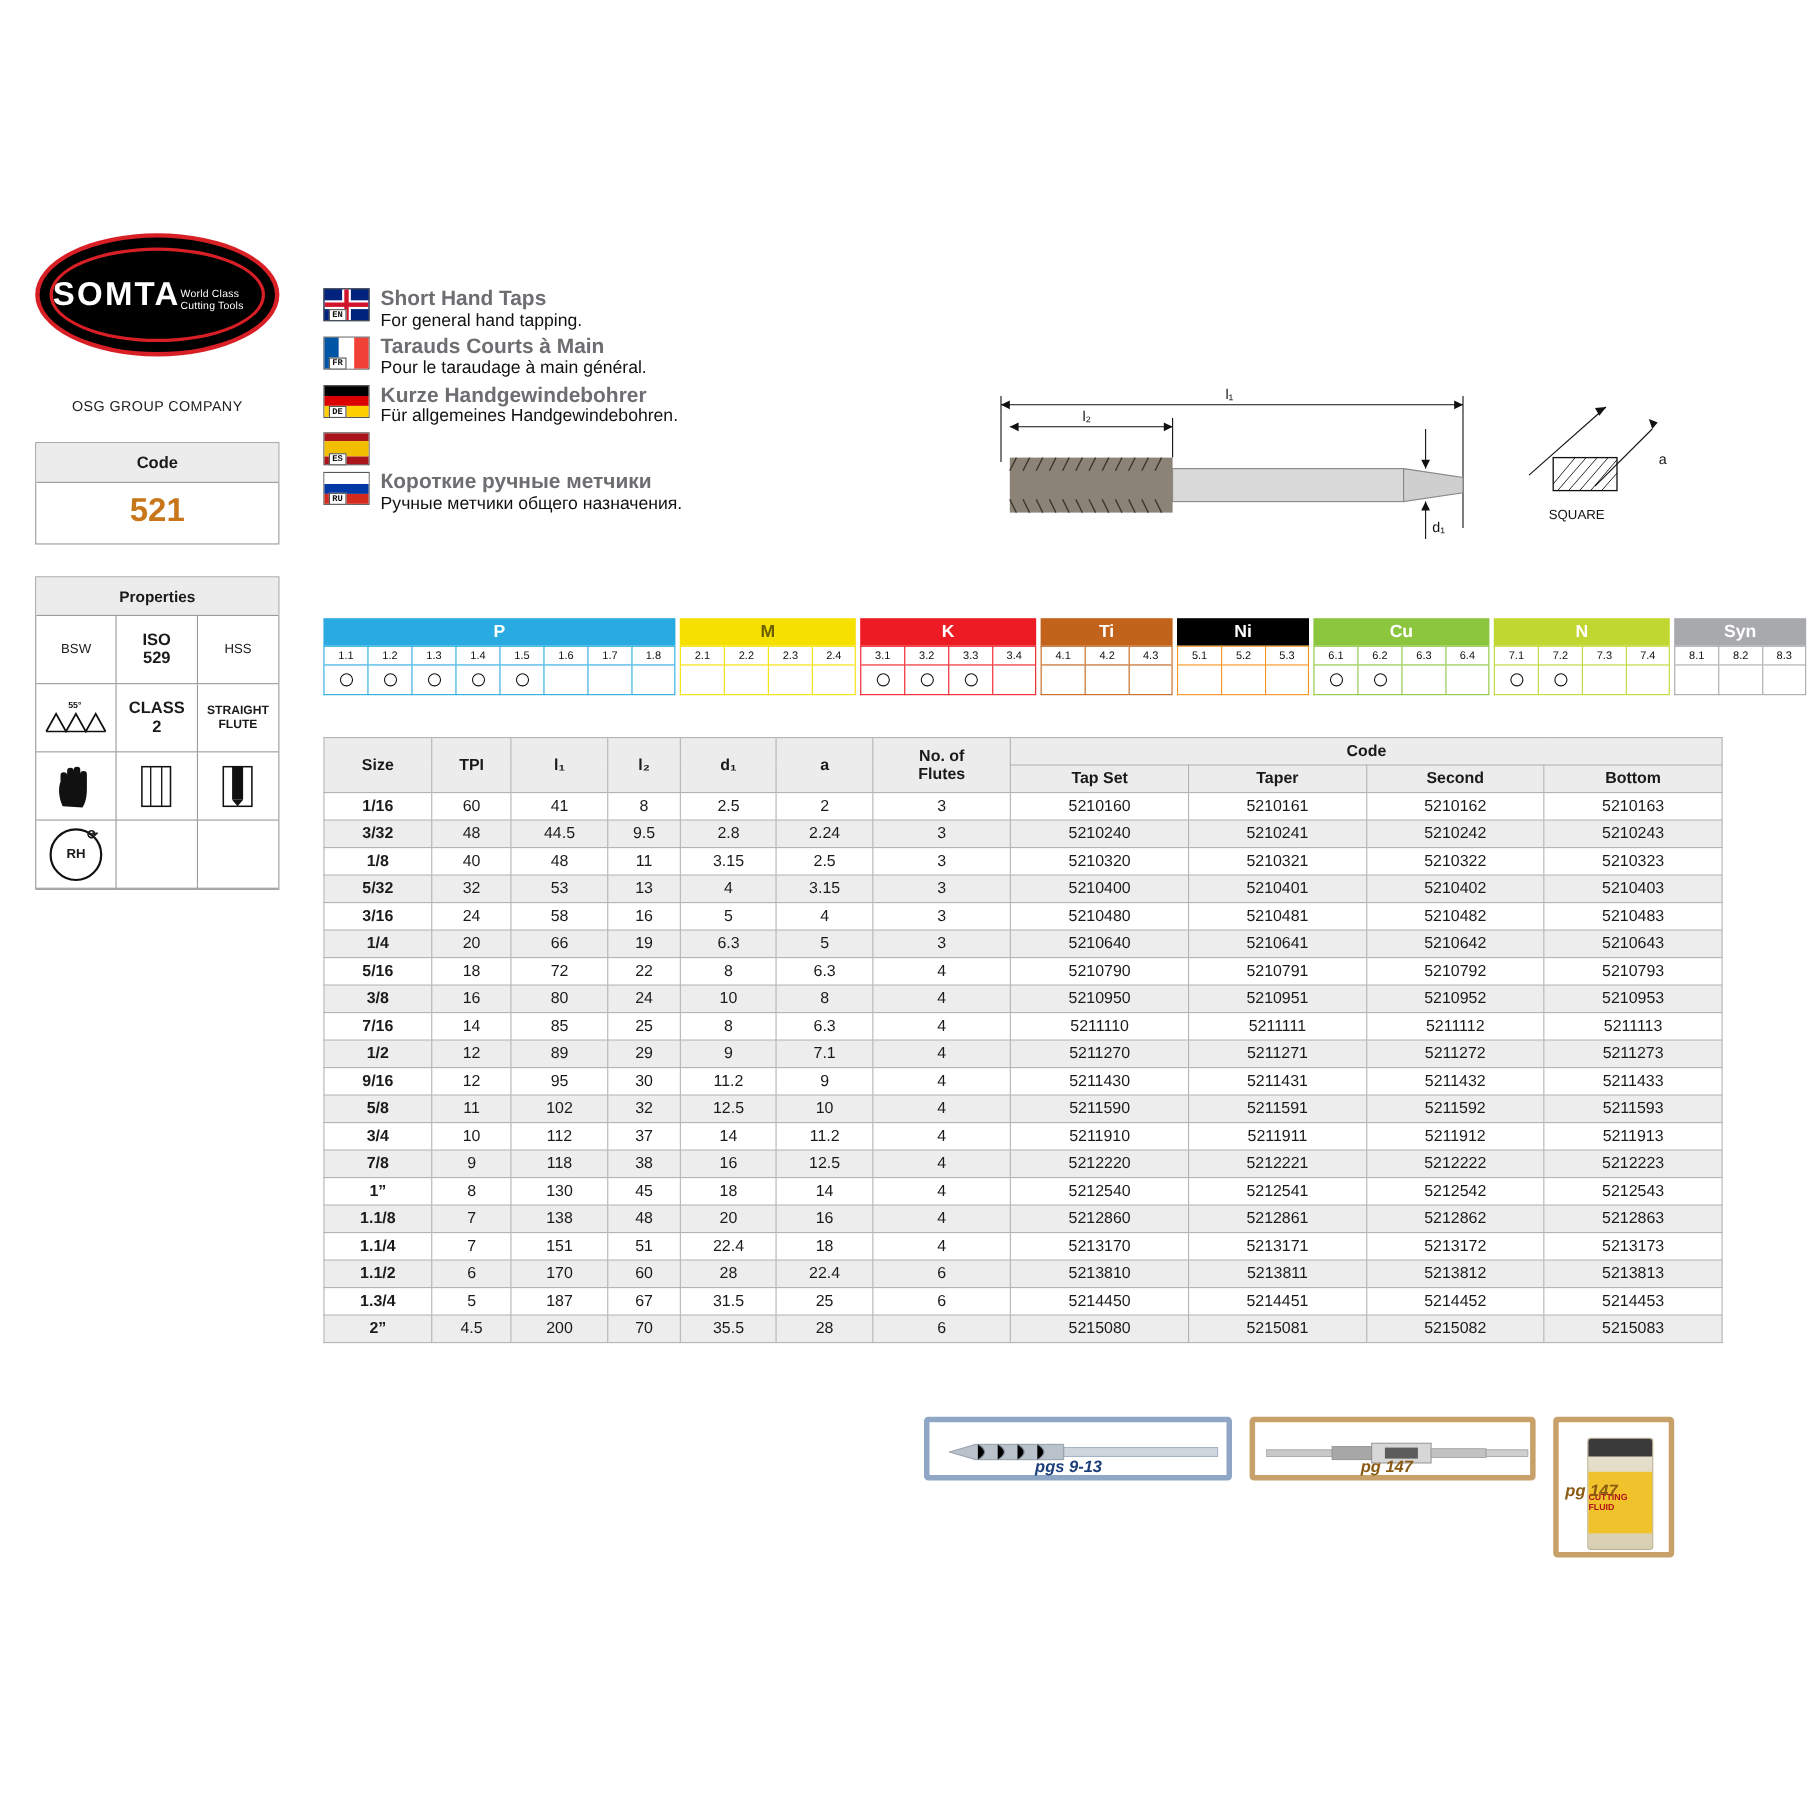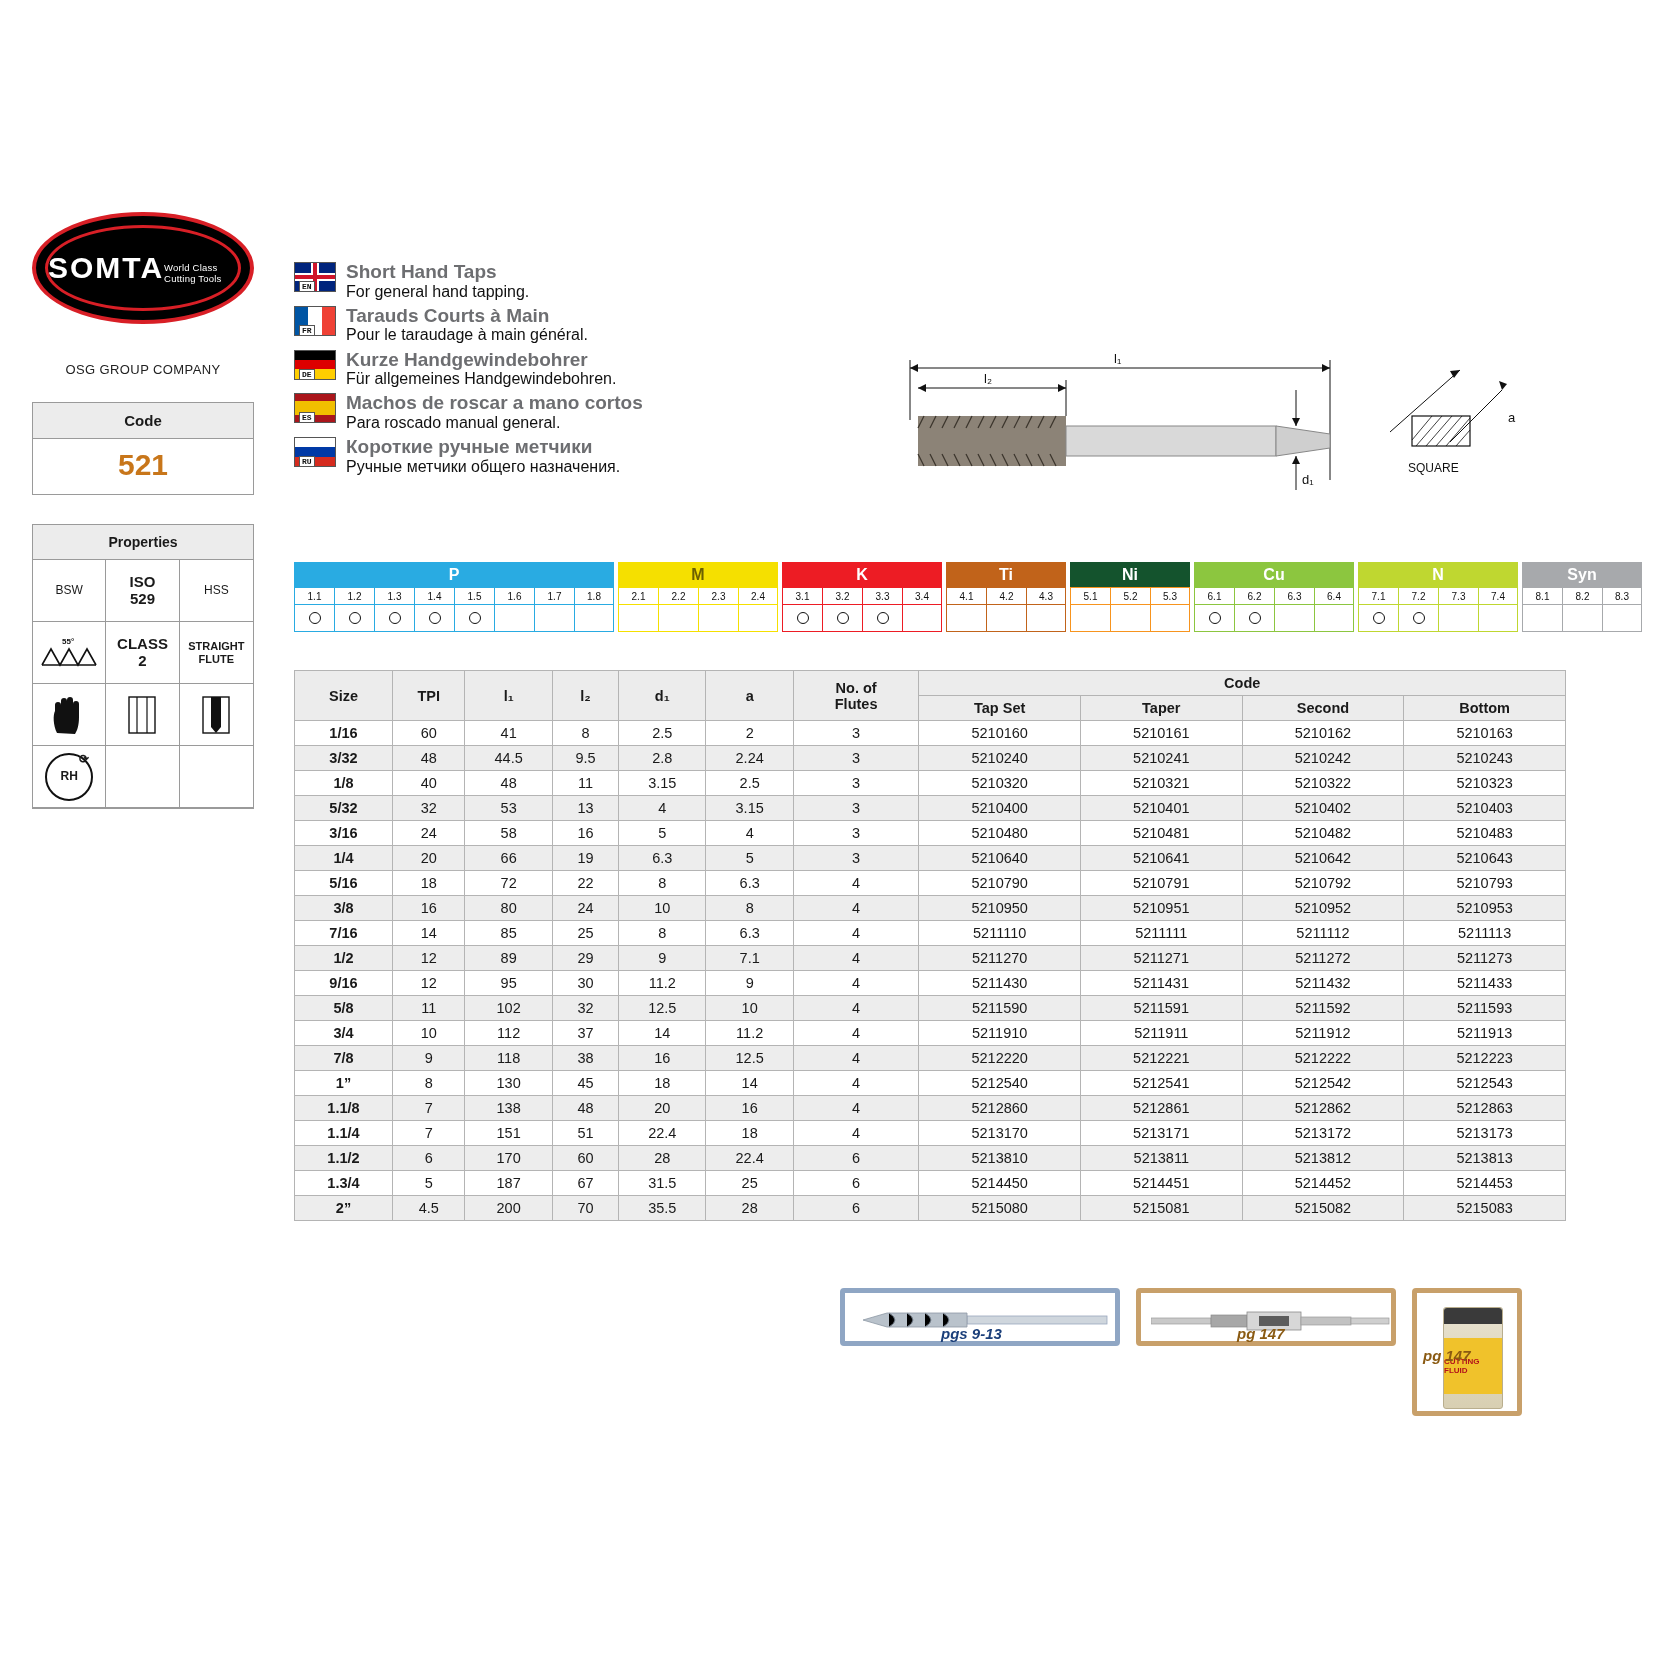--- a/index.html
+++ b/index.html
@@ -229,24 +229,20 @@
         <div class="lang-desc">Für allgemeines Handgewindebohren.</div>
       </div>
     </div>
 
     <div class="lang-row">
       <div class="flag flag-es">
         <i></i>
           <i></i>
           <i></i>
         <span class="tag">ES</span>
-      </div>
-      <div class="lang-texts">
-        <div class="lang-title">Machos de roscar a mano cortos</div>
-        <div class="lang-desc">Para roscado manual general.</div>
       </div>
     </div>
 
     <div class="lang-row">
       <div class="flag flag-ru">
         <i style="background:#fff"></i>
           <i style="background:#0039a6"></i>
           <i style="background:#d52b1e"></i>
         <span class="tag">RU</span>
       </div>
@@ -436,21 +432,21 @@
             <div class="matnum" style="border-bottom-color: rgb(193, 99, 26);">4.2</div>
             <div class="matdot"></div>
           </div>
           <div class="matcell" style="border-color: rgb(193, 99, 26);">
             <div class="matnum" style="border-bottom-color: rgb(193, 99, 26);">4.3</div>
             <div class="matdot"></div>
           </div>
         </div>
       </div>
       <div class="matgroup">
-        <div class="mathead" style="background: #14532d;">Ni</div>
+        <div class="mathead" style="background: #000000;">Ni</div>
         <div class="matcells">
           <div class="matcell" style="border-color: rgb(247, 148, 30);">
             <div class="matnum" style="border-bottom-color: rgb(247, 148, 30);">5.1</div>
             <div class="matdot"></div>
           </div>
           <div class="matcell" style="border-color: rgb(247, 148, 30);">
             <div class="matnum" style="border-bottom-color: rgb(247, 148, 30);">5.2</div>
             <div class="matdot"></div>
           </div>
           <div class="matcell" style="border-color: rgb(247, 148, 30);">

